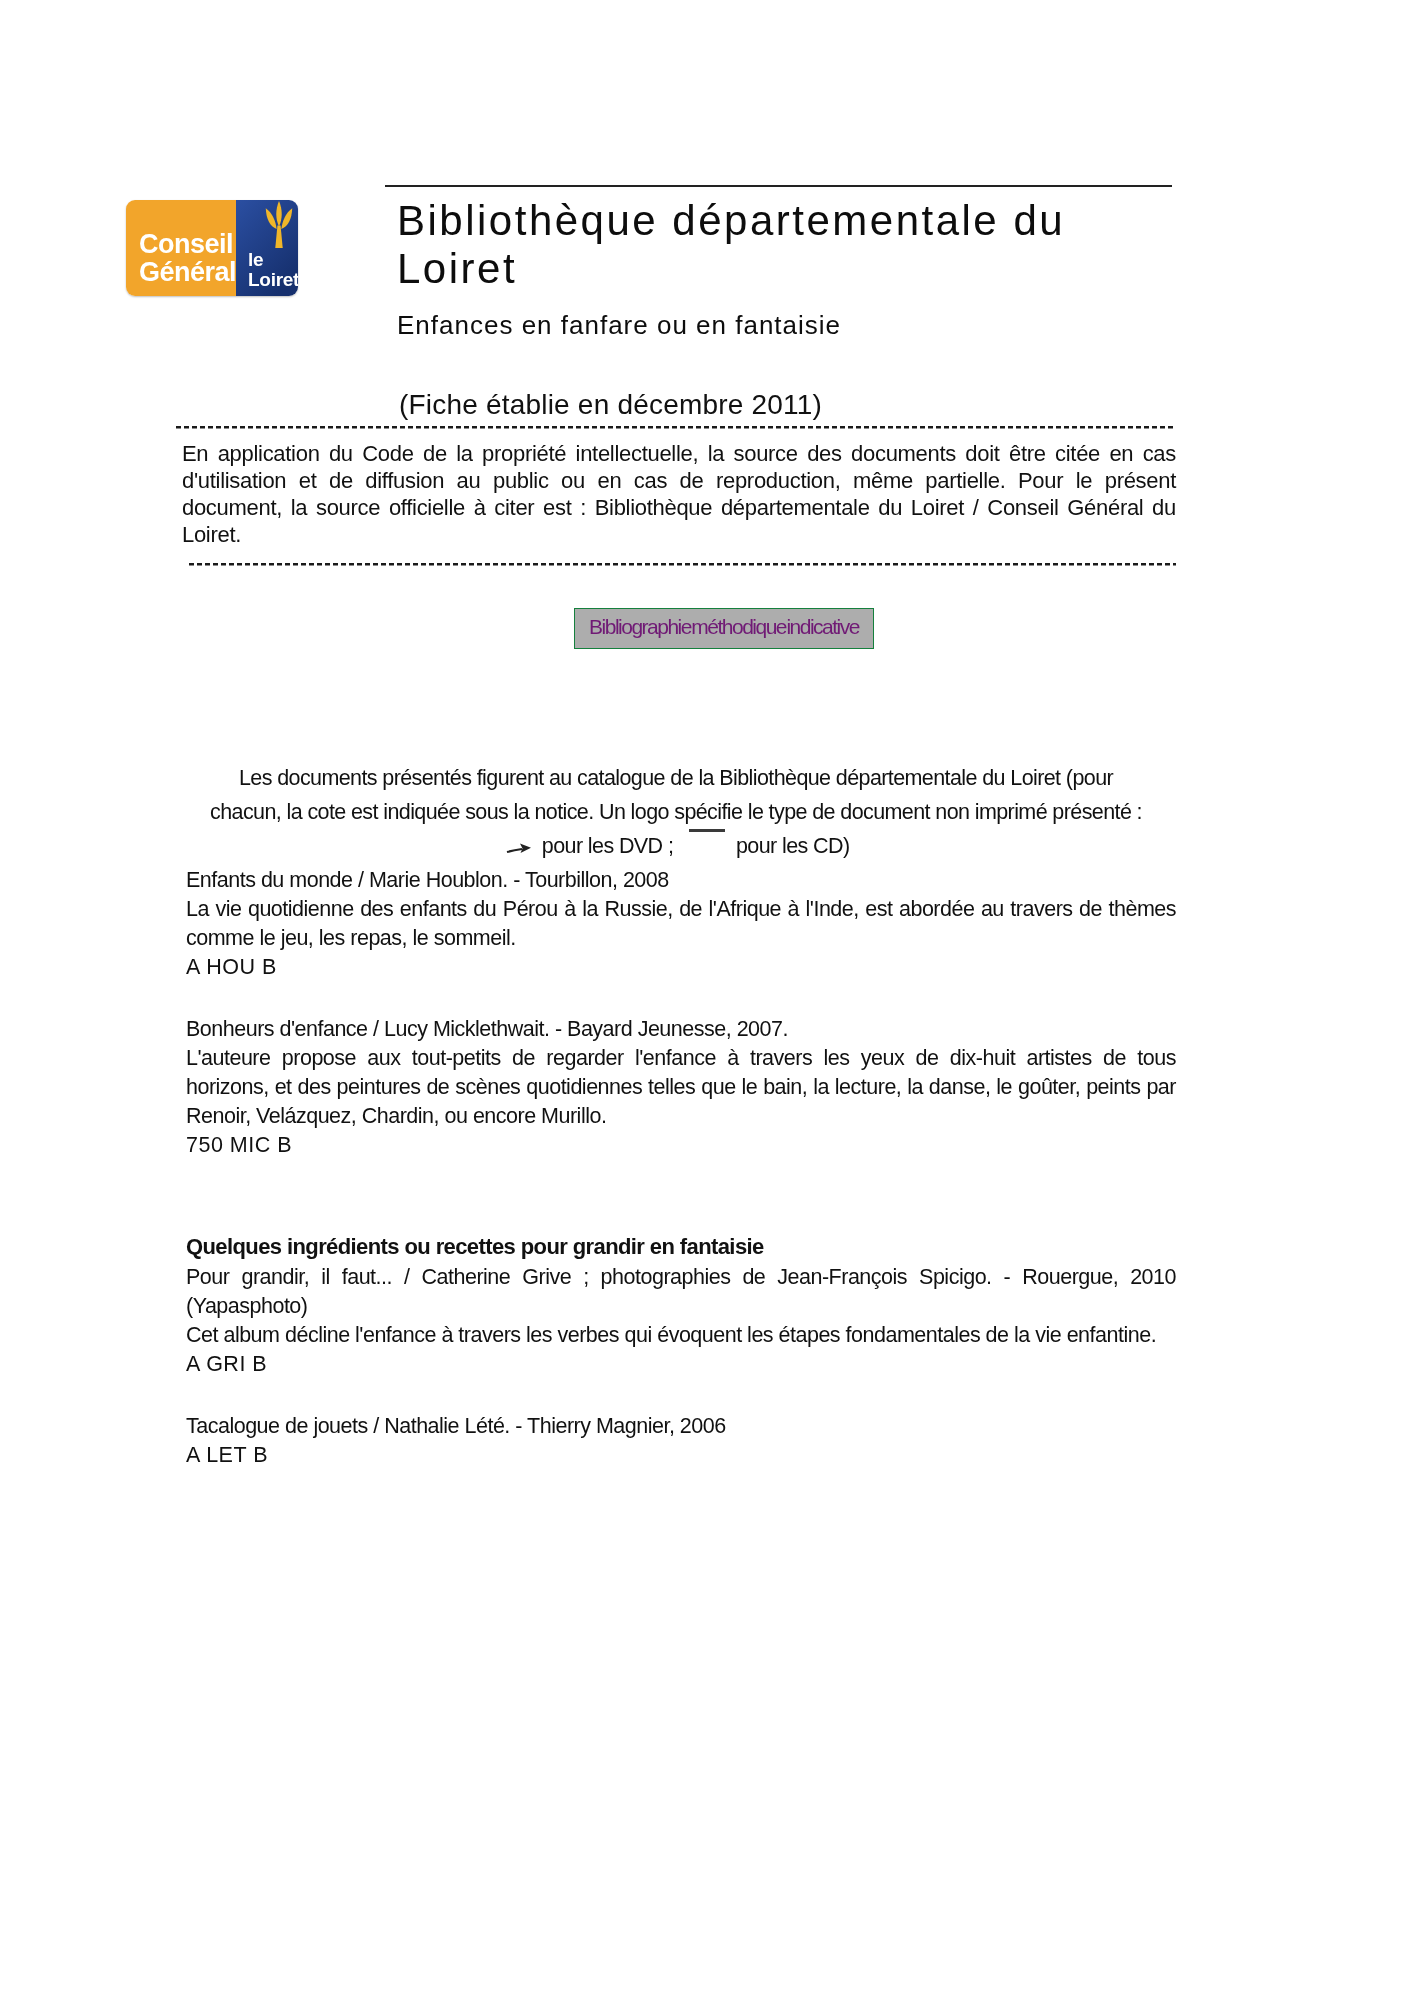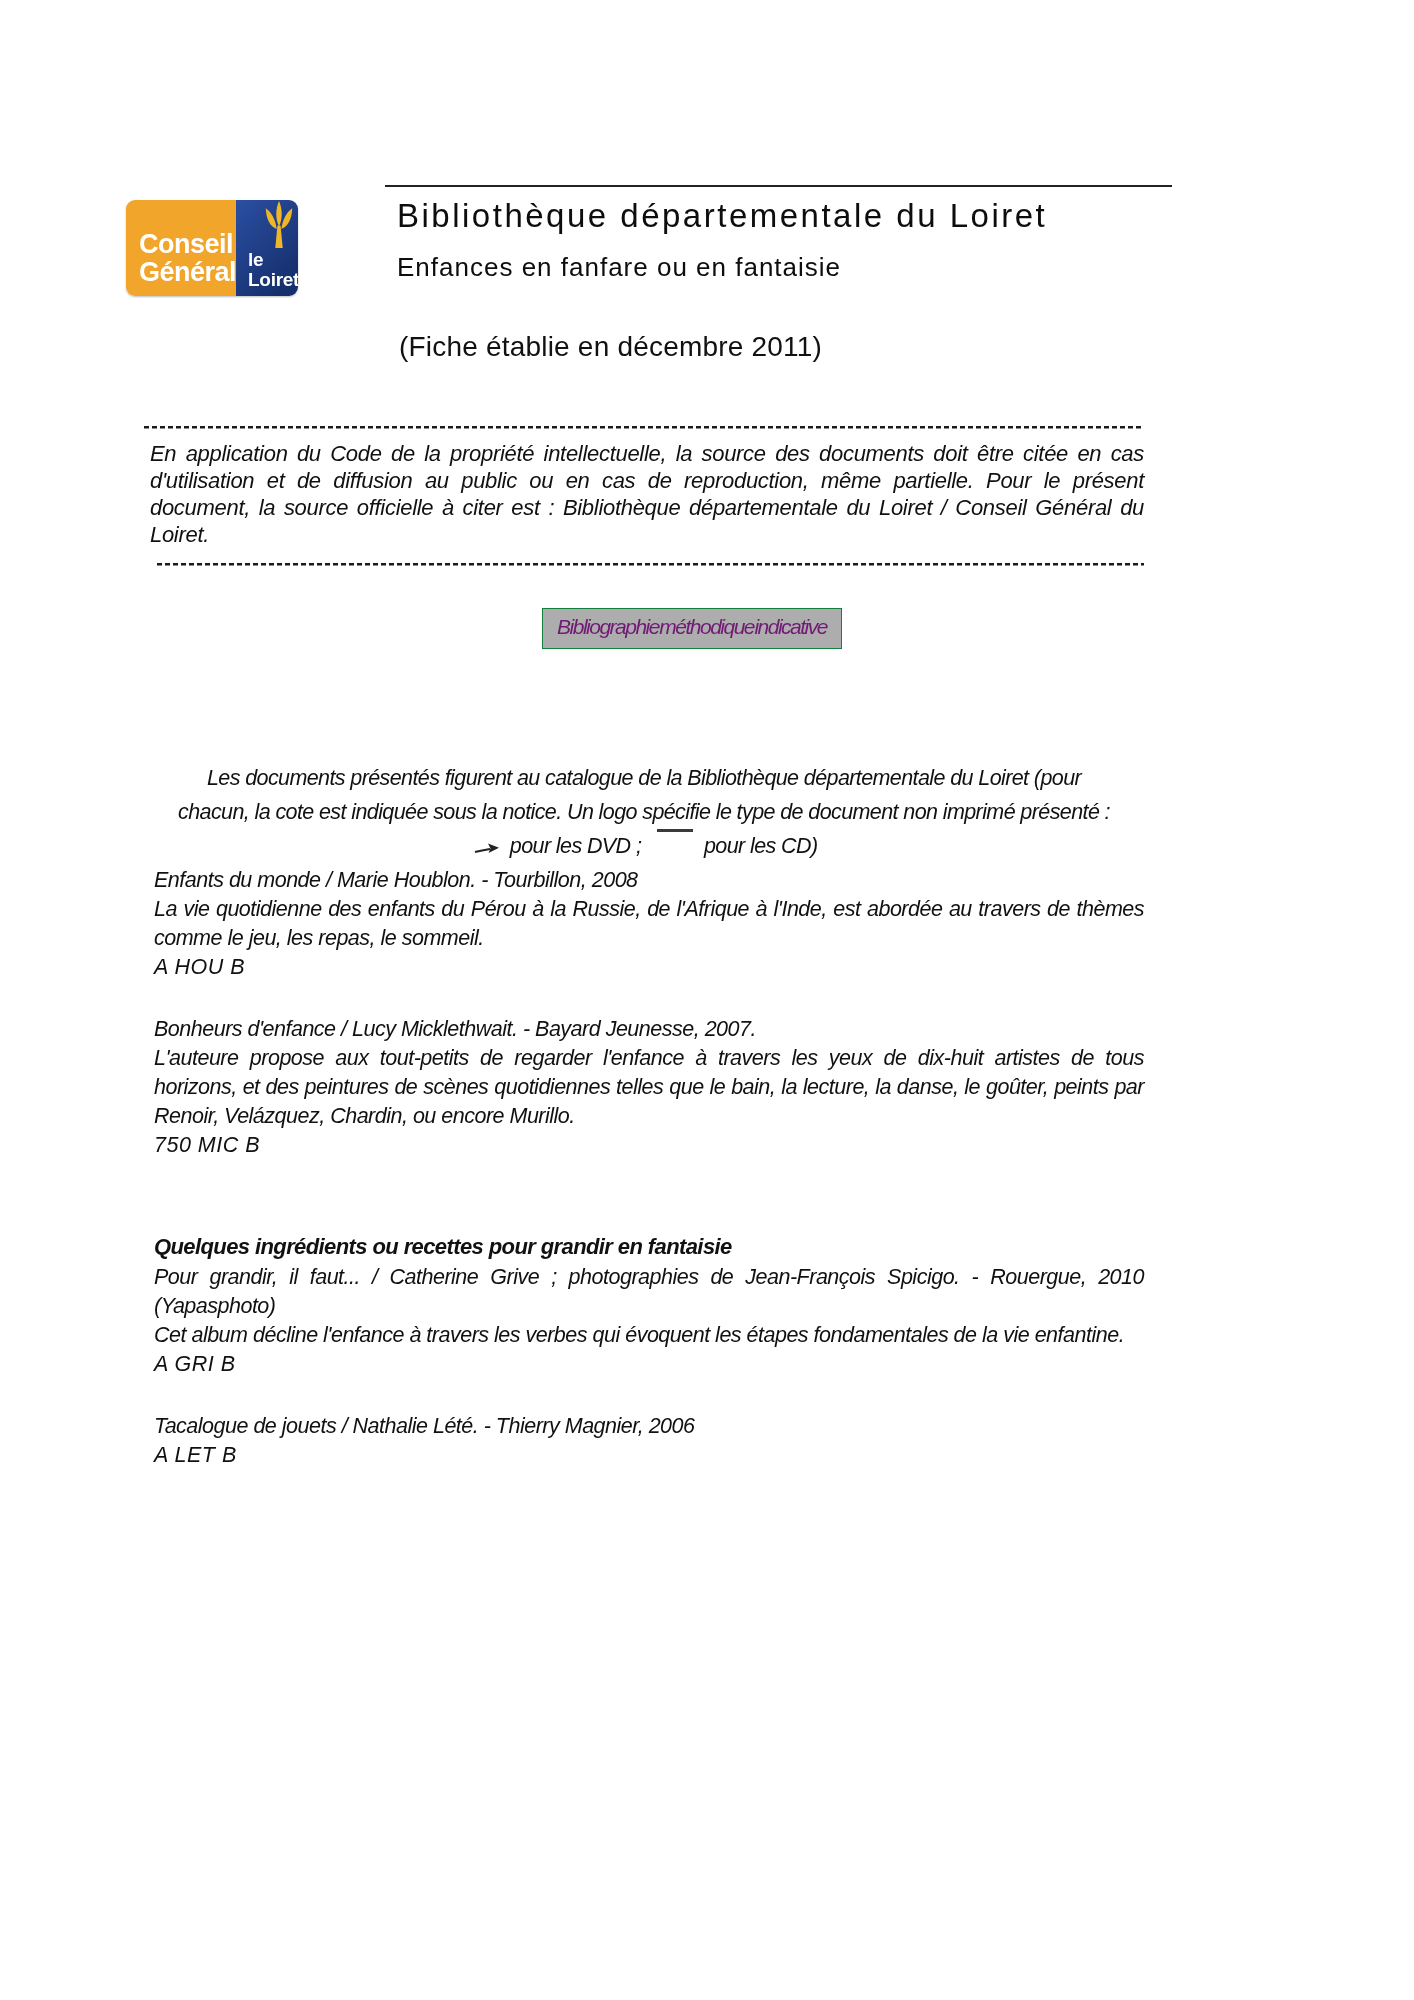--- a/index.html
+++ b/index.html
@@ -29,29 +29,29 @@
     display:flex; flex-direction:column; align-items:flex-end; justify-content:flex-end;
     padding-bottom:6px;
     padding-left:12px;
   }
   .logo-blue svg { width:40px; height:50px; margin-bottom:1px; }
   .logo-blue div { color:#fff; font-size:19px; line-height:20px; font-weight:bold; letter-spacing:-0.3px; }
 
   .masthead-text { position:absolute; left:385px; top:185px; width:787px; }
   .masthead-rule { height:0; border-top:2px solid #222; width:100%; }
   .doc-title {
-    margin:10px 0 0 12px; font-size:33px; font-weight:normal; letter-spacing:2.5px; color:#0d0d0d;
+    margin:10px 0 0 12px; font-size:42px; font-weight:normal; letter-spacing:2.5px; color:#0d0d0d;
   }
   .doc-subtitle {
     margin:17px 0 0 12px; font-size:26px; font-weight:normal; letter-spacing:1px; color:#0d0d0d;
   }
   .fiche-note { margin:48px 0 0 14px; font-size:28px; letter-spacing:0.2px; }
 
   
-  .content { position:absolute; left:144px; top:426px; width:1000px;font-style:italic; }
+  .content { position:absolute; left:176px; top:426px; width:1000px; }
   .dashed {
     height:3px;
     background:repeating-linear-gradient(90deg,#1a1a1a 0 5px, transparent 5px 8px);
     background-size:100% 2.5px; background-repeat:no-repeat;
   }
   .dashed.second { margin-left:13px; margin-top:15px; }
 
   .notice {
     margin:11px 0 0 6px; font-size:22px; line-height:27px; letter-spacing:-0.3px;
     text-align:justify;

